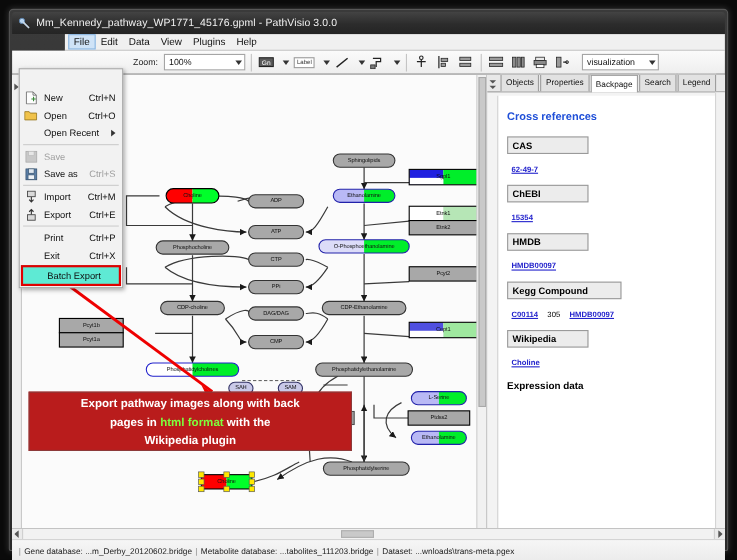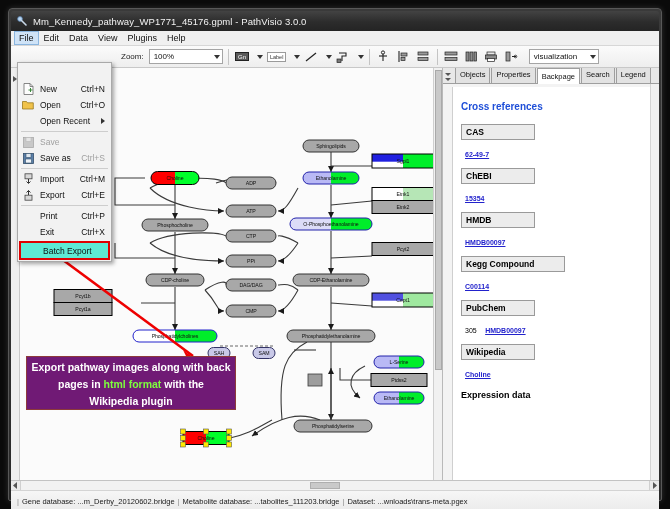--- a/index.html
+++ b/index.html
@@ -49,20 +49,21 @@
   }
   
   .menubar {
     height: 15px;
     background: #f0f0f0;
     border-bottom: 1px solid #d7d7d7;
     display: flex; align-items: center;
     padding-left: 3px;
     position: relative;
     z-index: 40;
+    margin-left: 48px;
   }
   .menu-item {
     font-size: 9px; color: #111;
     padding: 1px 5px 1px 5px;
     line-height: 12px;
     cursor: default;
   }
   .menu-item.active {
     background: #cfe3f7;
     border: 1px solid #8bb6e0;
@@ -157,22 +158,22 @@
     text-align:center;
     white-space:nowrap;
     transform: translate(-50%,-50%);
     pointer-events:none;
     letter-spacing:-0.1px;
   }
   
   .callout {
     position:absolute;
     left:15px; top:288px;
-    width:210px; height:54px;
-    background:#701a75;
+    width:294px; height:54px;
+    background:#b91c1c;
     border:1px solid #8d3a3a;
     color:#ffffff;
     font-size:10.5px;
     font-weight:bold;
     text-align:center;
     line-height:17px;
     padding-top:2px;
     z-index: 12;
   }
   .callout .hl { color:#7dff3d; }
@@ -694,21 +695,20 @@
 
           <div class="xref-head">ChEBI</div>
           <a class="xref-val" href="#">15354</a>
 
           <div class="xref-head">HMDB</div>
           <a class="xref-val" href="#">HMDB00097</a>
 
           <div class="xref-head" style="width:104px">Kegg Compound</div>
           <a class="xref-val" href="#">C00114</a>
 
-          <div class="xref-head">PubChem</div>
           <span class="xref-val plain">305</span>
 
           <a class="xref-val" href="#">HMDB00097</a>
 
           <div class="xref-head">Wikipedia</div>
           <a class="xref-val" href="#">Choline</a>
 
           <div class="xref-foot">Expression data</div>
         </div>
       </div>

